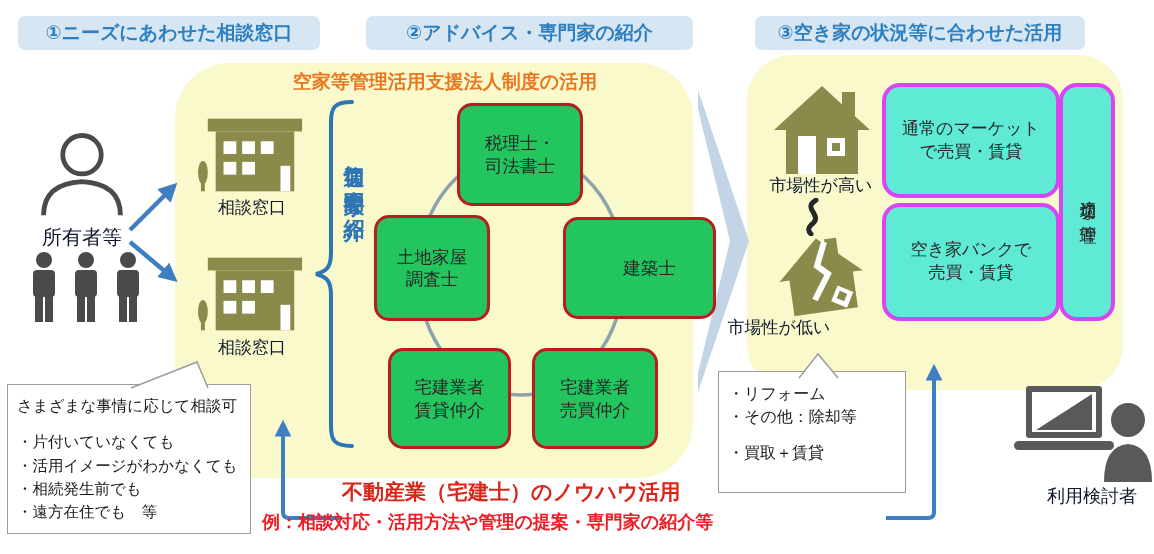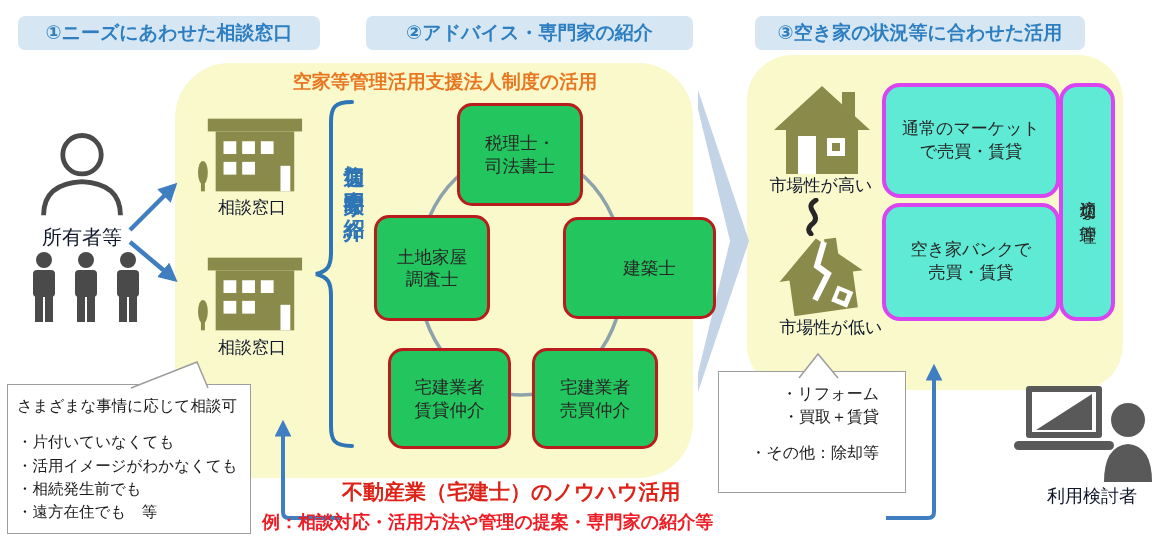--- a/index.html
+++ b/index.html
@@ -39,21 +39,21 @@
     position:absolute;left:340px;top:148px;height:310px;writing-mode:vertical-rl;
     font-weight:bold;font-size:21px;color:#2e75b6;letter-spacing:1px;
   }
   
   .bubble{
     position:absolute;background:#fff;border:1.5px solid #9d9d9d;
     font-size:15.5px;line-height:1.5;color:#1a1a1a;
   }
   .bubble-left{left:7px;top:384px;width:244px;height:150px;padding:9px 9px;box-sizing:border-box;}
   .bubble-left .bub-title{margin-bottom:13px;}
-  .bubble-right{left:718px;top:371px;width:188px;height:122px;padding:10px 26px;box-sizing:border-box;font-size:16px;line-height:1.45;text-align:right;}
+  .bubble-right{left:718px;top:371px;width:188px;height:122px;padding:10px 9px;box-sizing:border-box;font-size:16px;line-height:1.45;}
   .bubble-right .bub-item:last-child{margin-top:13px;}
   
   .red1{left:342px;top:478px;font-weight:bold;font-size:21px;color:#dd2318;white-space:nowrap;}
   .red2{left:262px;top:510px;font-weight:bold;font-size:18px;color:#ee1c24;white-space:nowrap;}
   svg{display:block;}
   .layer{position:absolute;left:0;top:0;pointer-events:none;}
 </style>
 </head>
 <body>
 
@@ -190,40 +190,40 @@
     <svg width="104" height="82" viewBox="0 0 104 82">
       <g fill="#8a8a4a" transform="rotate(-8 52 48)">
         <rect x="60" y="6" width="12" height="20"></rect>
         <path d="M52,4 L10,42 L20,42 L20,78 L84,78 L84,42 L94,42 Z"></path>
       </g>
       <path d="M54,8 L47,32 L58,40 L45,66" fill="none" stroke="#fff" stroke-width="6"></path>
       <rect x="64" y="54" width="17" height="17" fill="#fff" transform="rotate(22 72 62)"></rect>
       <rect x="68" y="58" width="8" height="8" fill="#8a8a4a" transform="rotate(22 72 62)"></rect>
     </svg>
   </span>
-  <div class="lbl" style="left:756px;top:316px;width:150px;">市場性が低い</div>
+  <div class="lbl" style="left:704px;top:316px;width:150px;">市場性が低い</div>
 
   <div class="rbox" style="left:882px;top:83px;width:170px;height:107px;">通常のマーケット
 で売買・賃貸</div>
   <div class="rbox" style="left:882px;top:203px;width:170px;height:110px;">空き家バンクで
 売買・賃貸</div>
   <div class="rbox vtext" style="left:1059px;top:83px;width:48px;height:230px;">適切な管理</div>
 
   <div class="bubble bubble-left">
     <div class="bub-title">さまざまな事情に応じて相談可</div>
     <div>・片付いていなくても</div>
     <div>・活用イメージがわかなくても</div>
     <div>・相続発生前でも</div>
     <div>・遠方在住でも　等</div>
   </div>
 
   <div class="bubble bubble-right">
     <div class="bub-item">・リフォーム</div>
+    <div class="bub-item">・その他：除却等</div>
     <div class="bub-item">・買取＋賃貸</div>
-    <div class="bub-item">・その他：除却等</div>
   </div>
 
   <div class="abs red1">不動産業（宅建士）のノウハウ活用</div>
   <div class="abs red2">例：相談対応・活用方法や管理の提案・専門家の紹介等</div>
 
   <span class="abs" style="left:1012px;top:386px;">
     <svg width="140" height="96" viewBox="0 0 140 96">
       <g fill="#595959">
         <rect x="14" y="0" width="76" height="52" rx="3"></rect>
         <rect x="20" y="6" width="64" height="40" fill="#fff"></rect>

